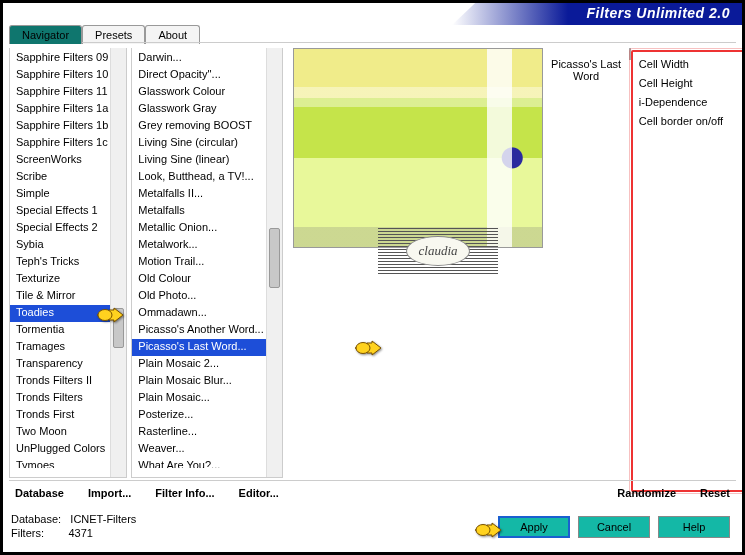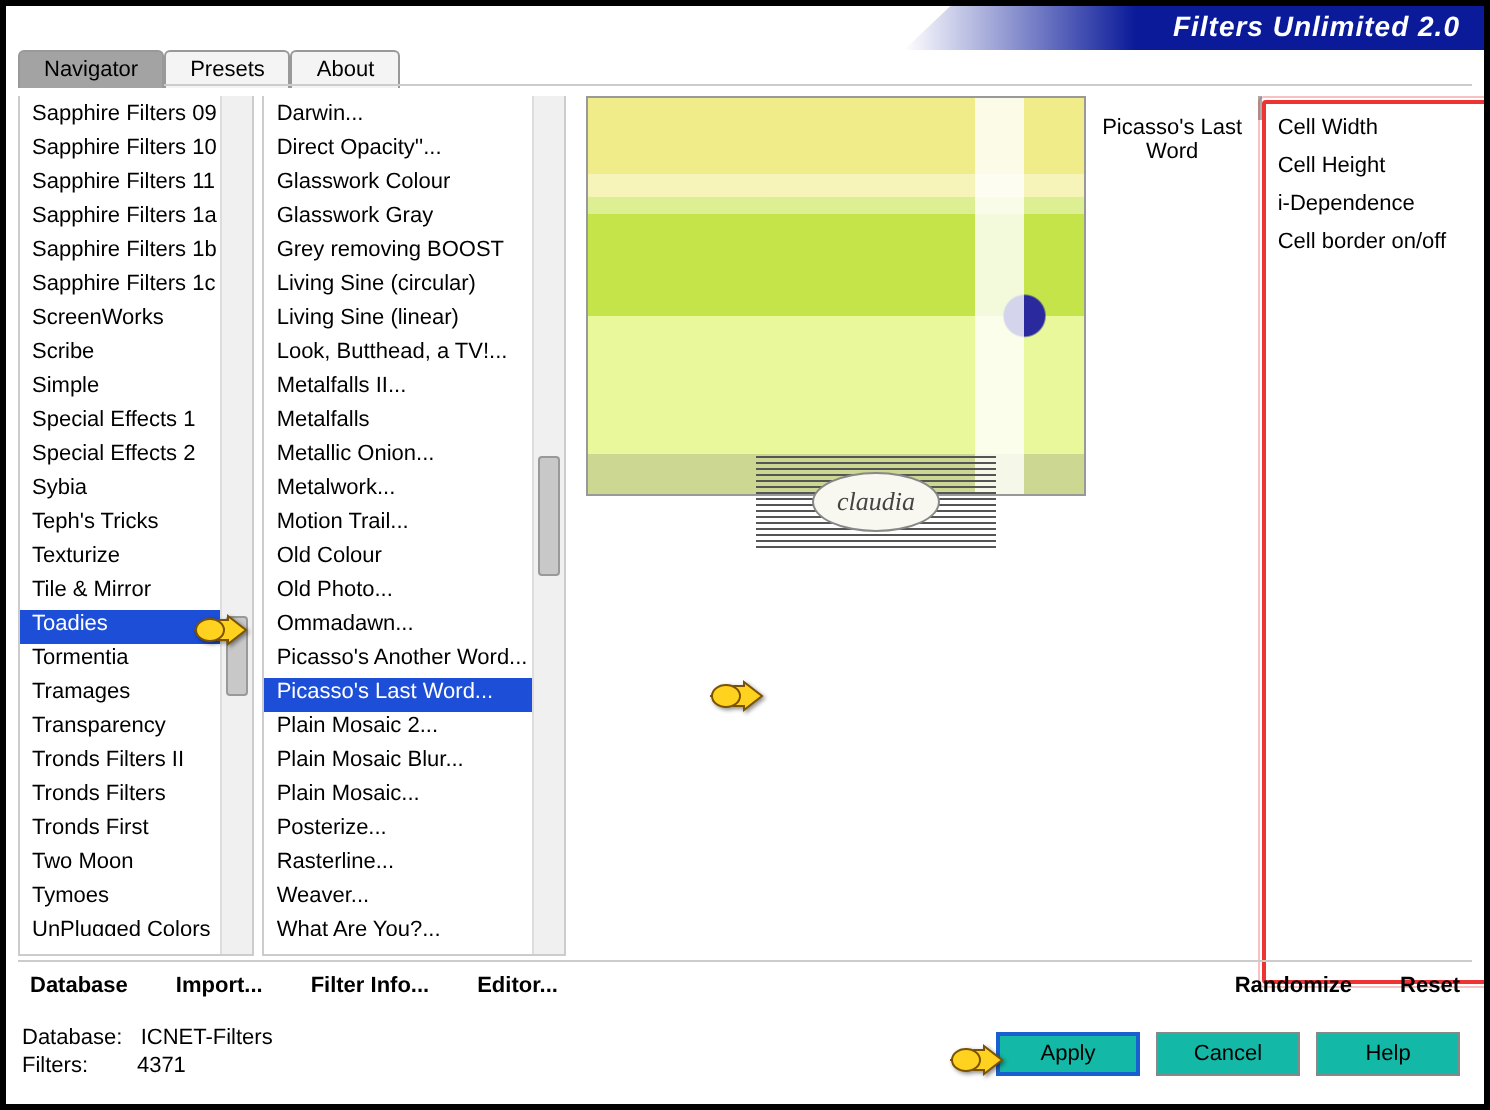--- a/index.html
+++ b/index.html
@@ -2,21 +2,21 @@
 <html><head>
 <meta charset="utf-8">
 <style>
 *{box-sizing:border-box;margin:0;padding:0;font-family:Tahoma,Arial,sans-serif;font-size:11px;color:#000}
 body{background:#fff;width:745px;height:555px;border:3px solid #000;position:relative;overflow:hidden}
 .titlebar{position:absolute;top:0;right:0;height:22px;display:flex;}
 .titlebar-stripe{width:290px;height:22px;background:linear-gradient(90deg,#fff 0%,#0a1a99 40%,#0a1a99 100%);clip-path:polygon(0 100%,8% 0,100% 0,100% 100%)}
 .titlebar-text{position:absolute;right:12px;top:2px;color:#fff;font-size:14px;font-weight:bold;font-style:italic;letter-spacing:.5px}
 .tabs{position:absolute;top:22px;left:6px;display:flex;gap:0}
 .tab{padding:3px 12px;border:1px solid #999;border-bottom:none;background:#f4f4f4;border-radius:3px 3px 0 0;cursor:pointer}
-.tab.active{background:#a3a3a3;position:relative;z-index:3}
+.tab.active{background:#0f766e;position:relative;z-index:3}
 .tabs-line{position:absolute;top:39px;left:6px;right:6px;height:1px;background:#ccc;z-index:1}
 .content{position:absolute;top:45px;left:6px;right:6px;bottom:60px;display:flex;gap:4px}
 .listcol{border:1px solid #ccc;border-top:none;height:430px;position:relative;background:#fff}
 .list1{width:194px}
 .list2{width:192px}
 .right{flex:1;display:flex;padding:0 2px 0 6px}
 .listbox{height:420px;overflow:hidden;padding:2px 0}
 .listitem{padding:1px 18px 0 6px;height:17px;white-space:nowrap;cursor:default}
 .listitem.sel{background:#1d4ed8;color:#fff}
 .scrollbar{position:absolute;right:0;top:0;bottom:0;width:16px;background:#f0f0f0;border-left:1px solid #ddd}
@@ -87,22 +87,22 @@
         <div class="listitem">Texturize</div>
         <div class="listitem">Tile &amp; Mirror</div>
         <div class="listitem sel">Toadies</div>
         <div class="listitem">Tormentia</div>
         <div class="listitem">Tramages</div>
         <div class="listitem">Transparency</div>
         <div class="listitem">Tronds Filters II</div>
         <div class="listitem">Tronds Filters</div>
         <div class="listitem">Tronds First</div>
         <div class="listitem">Two Moon</div>
+        <div class="listitem">UnPlugged Colors</div>
         <div class="listitem">Tymoes</div>
-        <div class="listitem">UnPlugged Colors</div>
       </div>
     <div class="scrollbar">
       <div class="scrollthumb" style="top:260px;height:40px"></div>
     </div>
   </div>
   <div class="listcol list2">
     <div class="listbox" id="list2">
         <div class="listitem">Darwin...</div>
         <div class="listitem">Direct Opacity''...</div>
         <div class="listitem">Glasswork Colour</div>

